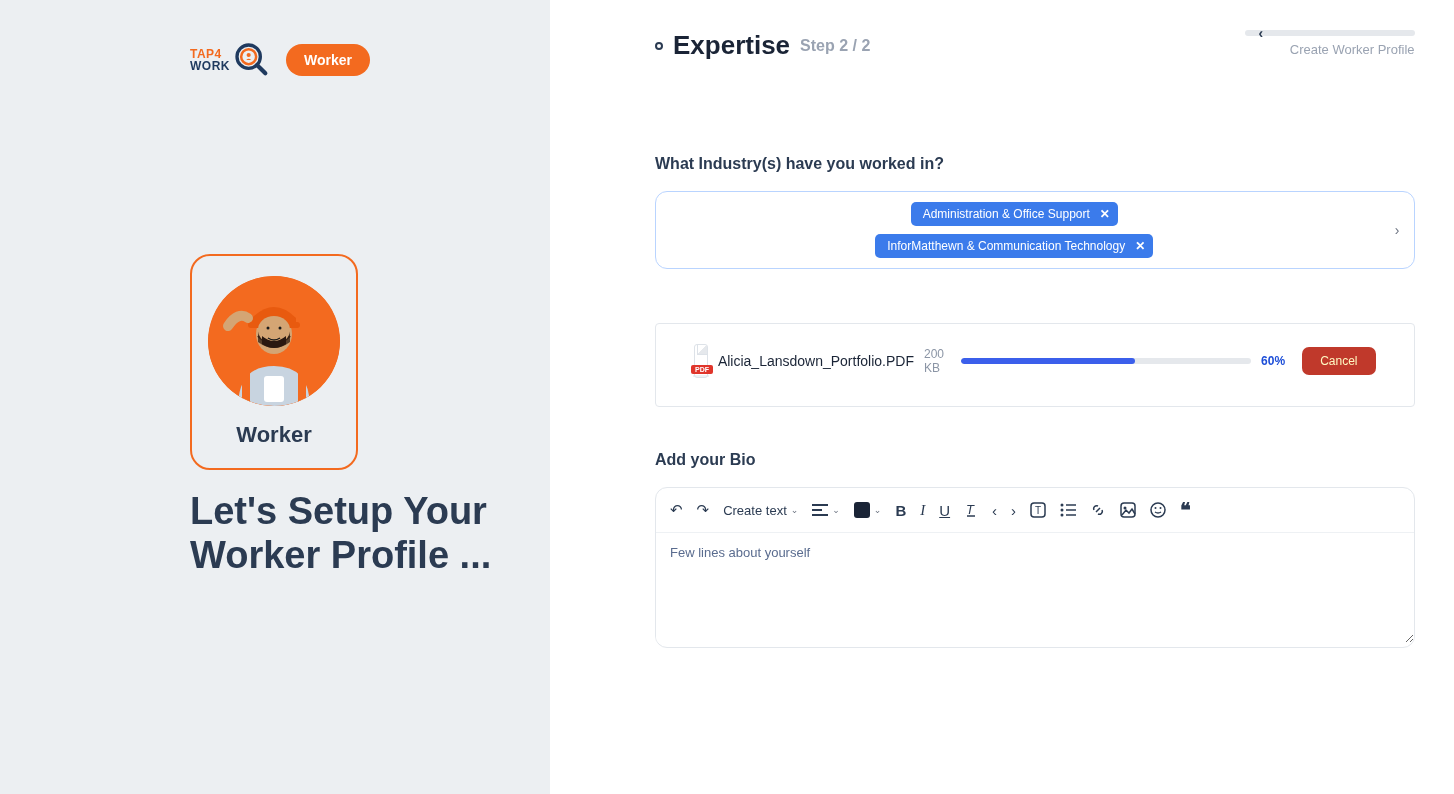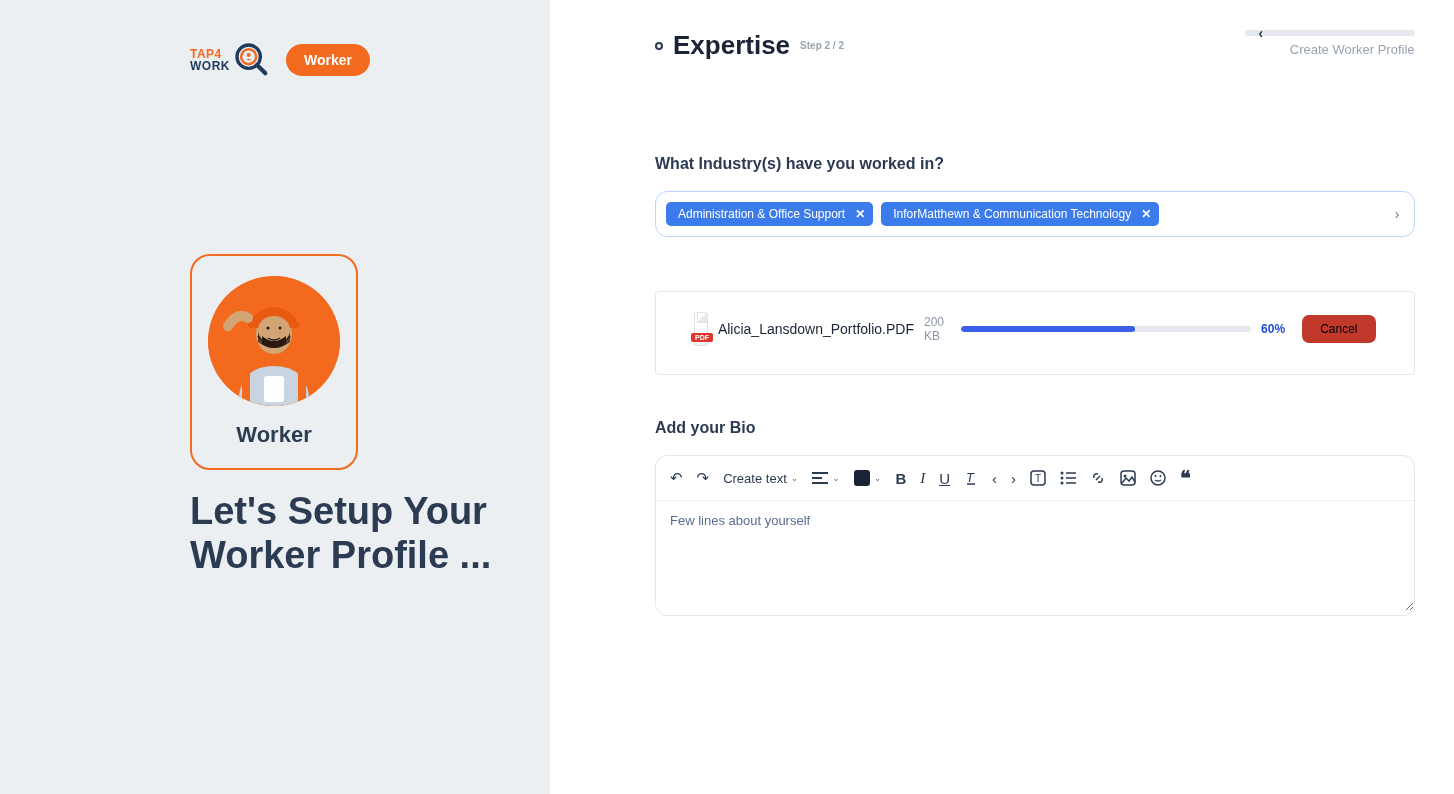--- a/index.html
+++ b/index.html
@@ -97,21 +97,21 @@
 }
 .bullet {
   width: 8px; height: 8px; border-radius: 50%; border: 2px solid #2B3B52;
 }
 .title {
   font-size: 26px;
   font-weight: 800;
   color: #1A2436;
 }
 .step {
-  font-size: 10px;
+  font-size: 16px;
   color: #9AA3B2;
   font-weight: 600;
 }
 .progress-back {
   position: absolute;
   right: 0;
   top: 0;
   display: flex;
   flex-direction: column;
   align-items: flex-end;
@@ -149,20 +149,21 @@
 }
 .industry-box {
   border: 1.5px solid #B9D4FF;
   border-radius: 12px;
   padding: 10px 51px 10px 10px;
   display: flex;
   gap: 8px;
   align-items: center;
   position: relative;
   min-height: 42px;
+  flex-direction: column;
 }
 .chip {
   background: #3B7BEB;
   color: #fff;
   font-size: 12px;
   font-weight: 500;
   padding: 5px 8px 5px 12px;
   border-radius: 5px;
   display: flex;
   align-items: center;
@@ -239,21 +240,21 @@
   overflow: hidden;
 }
 .upload-fill {
   height: 100%;
   background: #3B5FEB;
   border-radius: 3px;
 }
 .upload-pct { font-size: 12px; font-weight: 700; color: #1d4ed8; }
 .cancel-btn {
   background: #C0392B;
-  color: #000000;
+  color: #fef9c3;
   border: none;
   font-size: 12px;
   font-weight: 500;
   padding: 7px 18px;
   border-radius: 7px;
   cursor: pointer;
   margin-top: 0;
 }
 .bio-box {
   border: 1.5px solid #E3E7EC;

